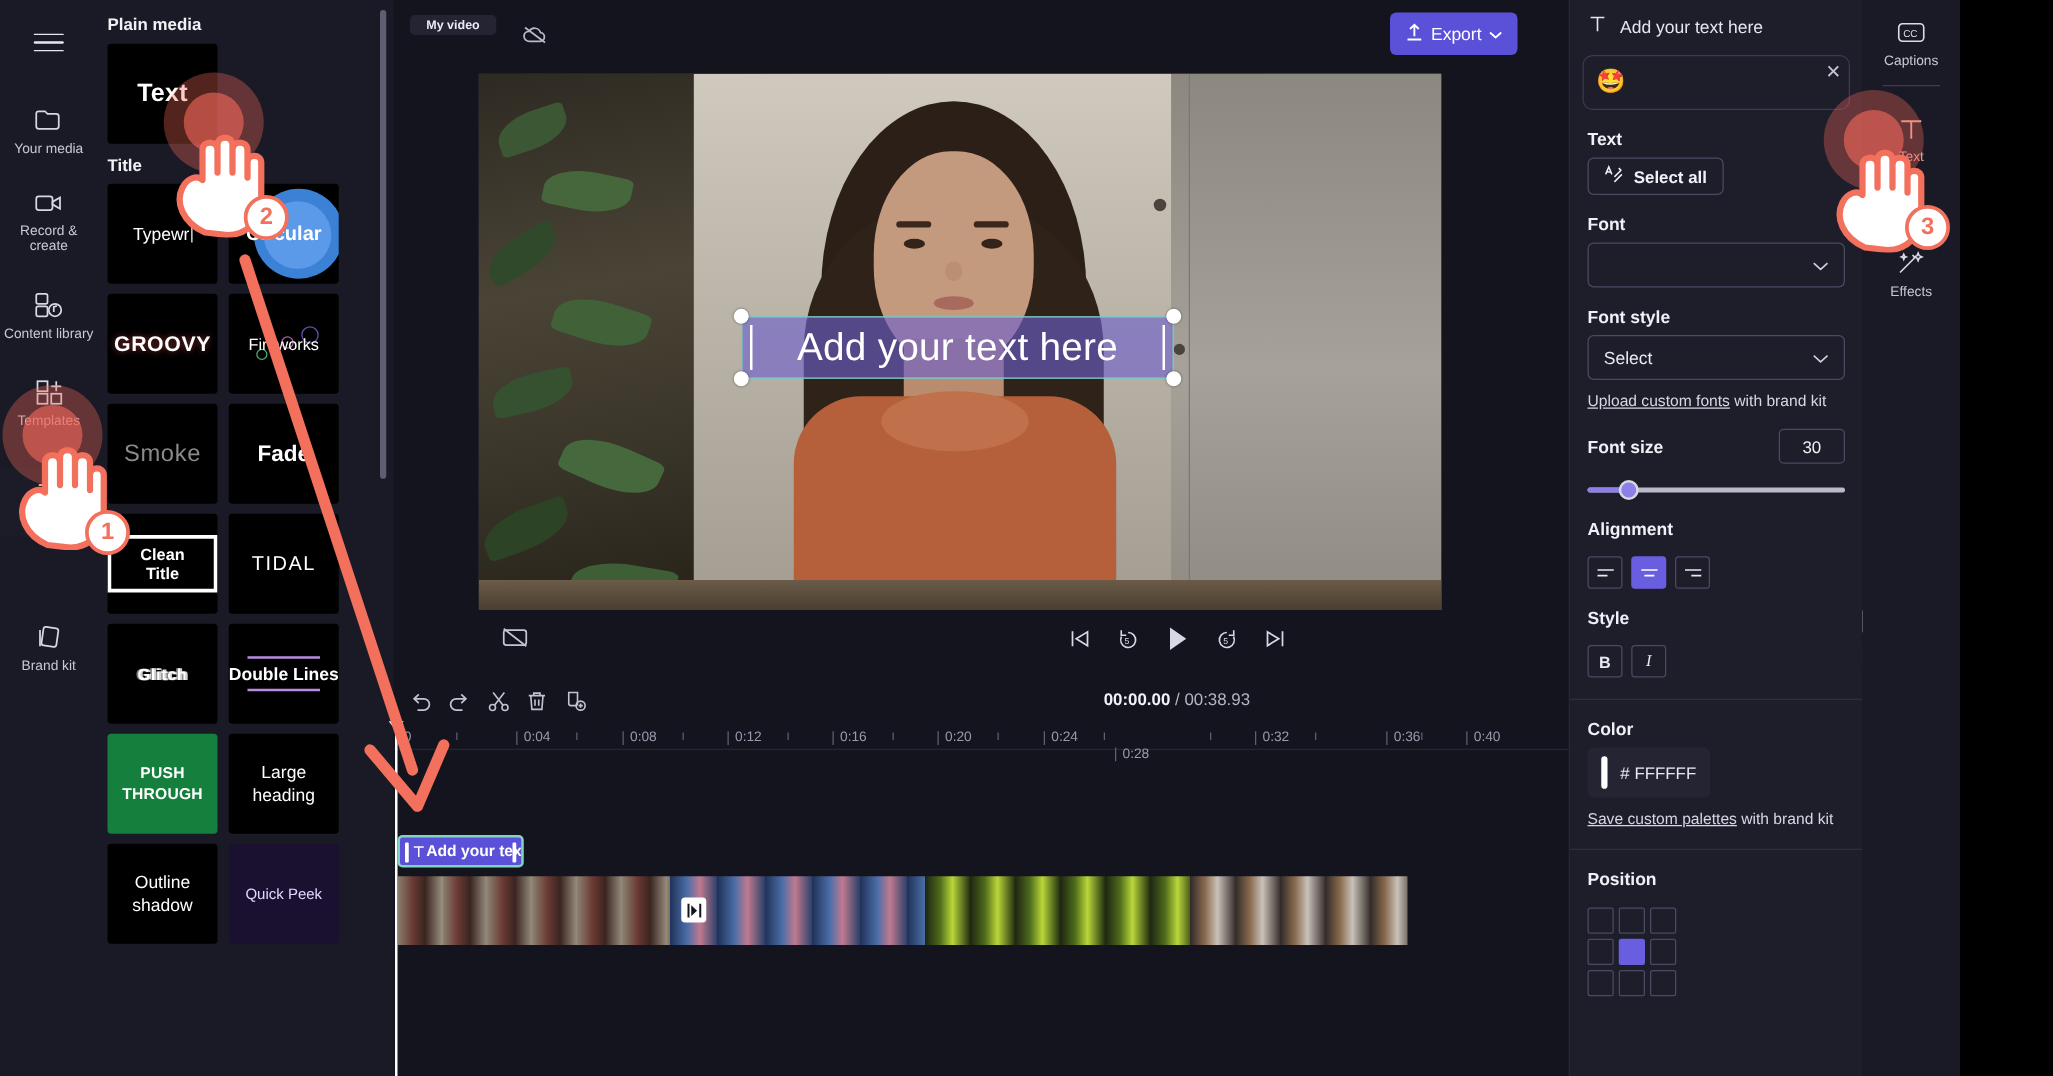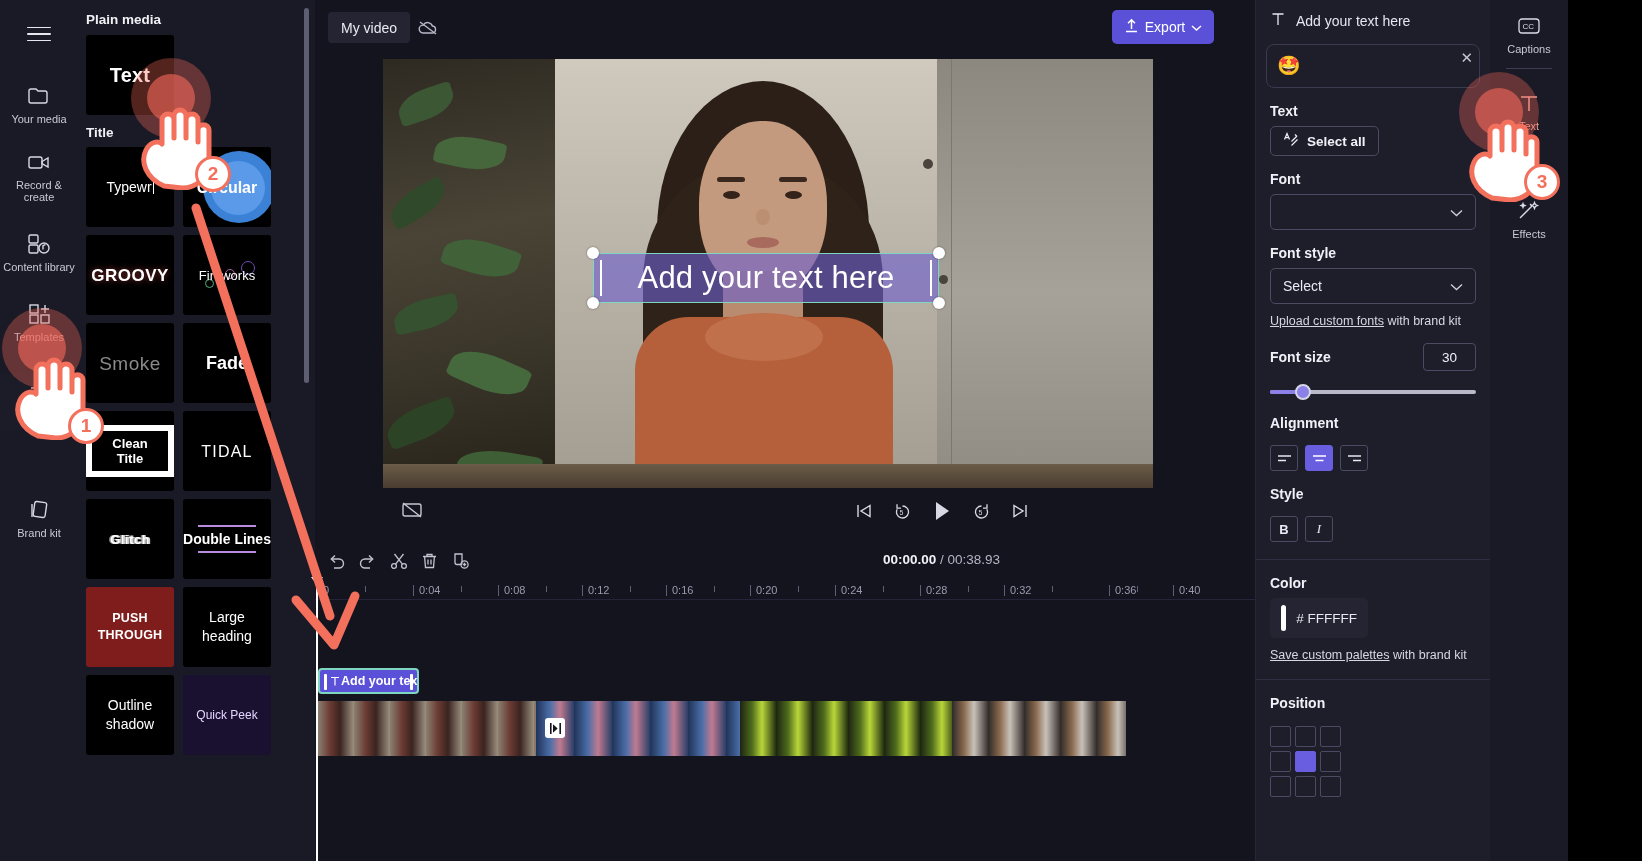--- a/index.html
+++ b/index.html
@@ -58,43 +58,43 @@
   .t-typewr::after { content:""; display:inline-block; width:1px; height:13px; background:#fff; margin-left:1px; vertical-align:-2px; }
   .tile-circular { background: #000; }
   .circ-blue { position:absolute; width:72px; height:72px; border-radius:50%; background:#3b82d6; right:-4px; top:4px; }
   .circ-blue2 { position:absolute; width:54px; height:54px; border-radius:50%; background:#5b9ae8; right:6px; top:14px; }
   .circ-lbl { position: relative; font-size: 16px; font-weight: 700; }
   .t-groovy { font-size: 17px; font-weight: 900; letter-spacing: .5px; text-shadow: 0 0 6px rgba(255,90,90,.55); }
   .t-fireworks { font-size: 13px; }
   .fw-dot { position:absolute; border-radius:50%; border:1.2px solid; }
   .t-smoke { font-size: 19px; color:#8a8a8a; font-weight:400; filter: blur(.4px); letter-spacing:.5px;}
   .t-fade { font-size: 18px; font-weight: 700; }
-  .t-clean { border: 6px solid #ffffff; padding: 5px 10px; font-size: 13px; font-weight: 700; line-height: 15px; }
+  .t-clean { border: 3px solid #ffffff; padding: 5px 10px; font-size: 13px; font-weight: 700; line-height: 15px; }
   .t-tidal { font-size: 16px; letter-spacing: 1.2px; font-weight: 300; }
   .t-glitch { font-size: 13px; font-weight: 700; letter-spacing: .5px; }
   .t-double { font-size: 14px; font-weight: 700; line-height: 18px; }
   .dl-line { height: 2px; background: #b98ce0; margin: 3px auto; width: 58px; }
-  .tile-push { background: #7f1d1d; }
+  .tile-push { background: #15803d; }
   .t-push { font-size: 12.5px; font-weight: 800; letter-spacing: .2px; }
   .t-large { font-size: 14px; line-height: 19px; }
   .t-outline { font-size: 14px; line-height: 19px; }
   .tile-quick { background: #1a1030; }
   .t-quick { font-size: 12px; color: #e4d6ff; }
   .lib-scroll {
     position: absolute; right: 6px; top: 8px; width: 5px; height: 375px;
     background: #5e5e73; border-radius: 3px;
   }
 
   
   .main { position: absolute; left: 315px; top: 0; right: 0; bottom: 0; }
   .topbar { position: absolute; left: 0; top: 0; right: 0; height: 55px; background: #14141f; }
   .proj-name {
-    position:absolute; left: 13px; top: 12px; height: 31px; padding: 0 13px;
+    position:absolute; left: 13px; top: 12px; height: 16px; padding: 0 13px;
     background:#242433; border-radius:4px; display:flex; align-items:center;
-    font-size: 14px; color:#eaeaf2; cursor:pointer;
+    font-size: 10px; color:#eaeaf2; cursor:pointer;font-weight:bold;
   }
   .cloud-btn {
     position:absolute; left: 97px; top: 12px; width:32px; height:31px;
     display:flex; align-items:center; justify-content:center; cursor:pointer; color:#b9b9c9;
   }
   .export-btn {
     position:absolute; left: 797px; top: 10px; width: 102px; height: 34px;
     background:#5b51d8; border-radius:5px; display:flex; align-items:center; justify-content:center;
     gap:6px; cursor:pointer; font-size:14px; color:#fff; font-weight:400;
   }
@@ -638,21 +638,21 @@
         <div class="tick" style="left:189px;">0:08</div>
         <div class="tick minor" style="left:237px;">.</div>
         <div class="tick" style="left:273px;">0:12</div>
         <div class="tick minor" style="left:321px;">.</div>
         <div class="tick" style="left:357px;">0:16</div>
         <div class="tick minor" style="left:405px;">.</div>
         <div class="tick" style="left:441px;">0:20</div>
         <div class="tick minor" style="left:489px;">.</div>
         <div class="tick" style="left:526px;">0:24</div>
         <div class="tick minor" style="left:574px;">.</div>
-        <div class="tick" style="left:611px;">0:28</div>
+        <div class="tick" style="left:583px;margin-top:13px;">0:28</div>
         <div class="tick minor" style="left:659px;">.</div>
         <div class="tick" style="left:695px;">0:32</div>
         <div class="tick minor" style="left:743px;">.</div>
         <div class="tick" style="left:800px;">0:36</div>
         <div class="tick minor" style="left:828px;">.</div>
         <div class="tick" style="left:864px;">0:40</div>
       </div>
 
       <div class="playhead"></div>
 

